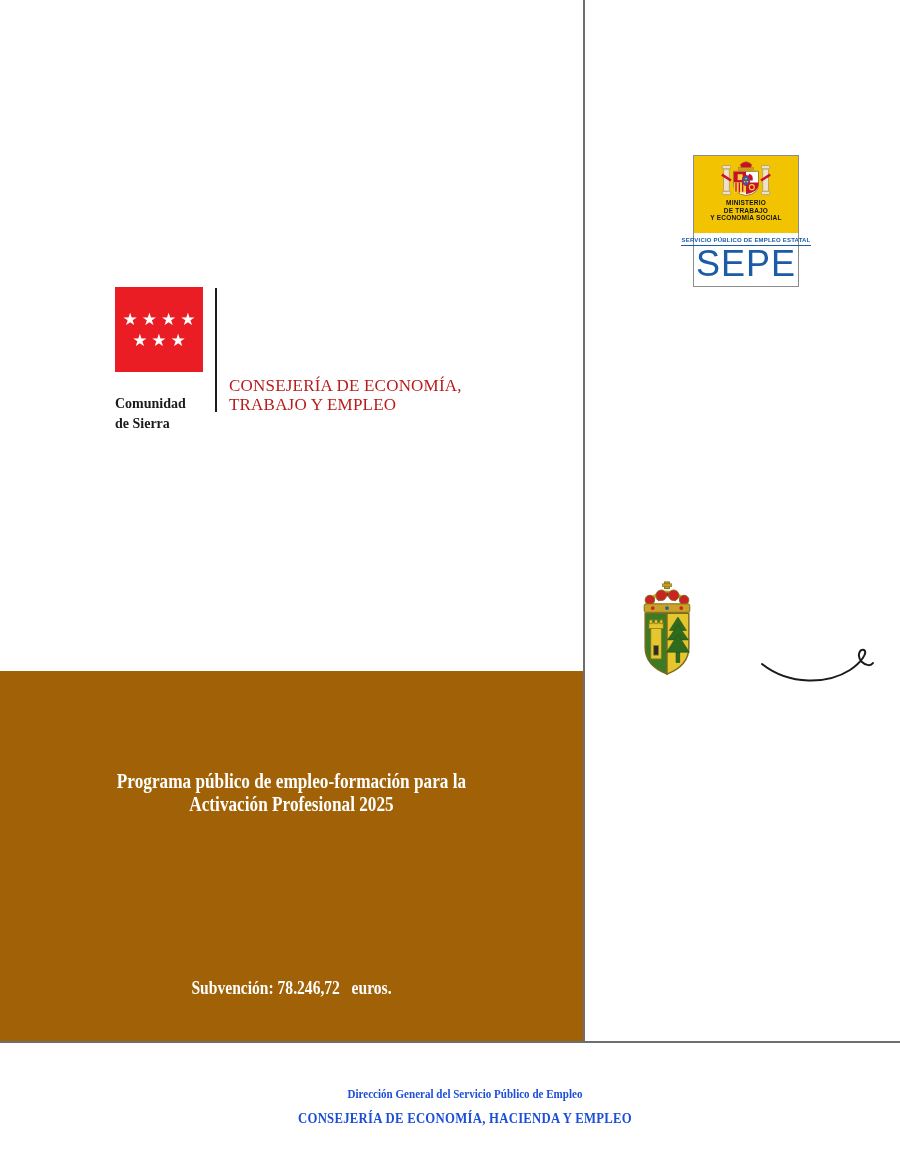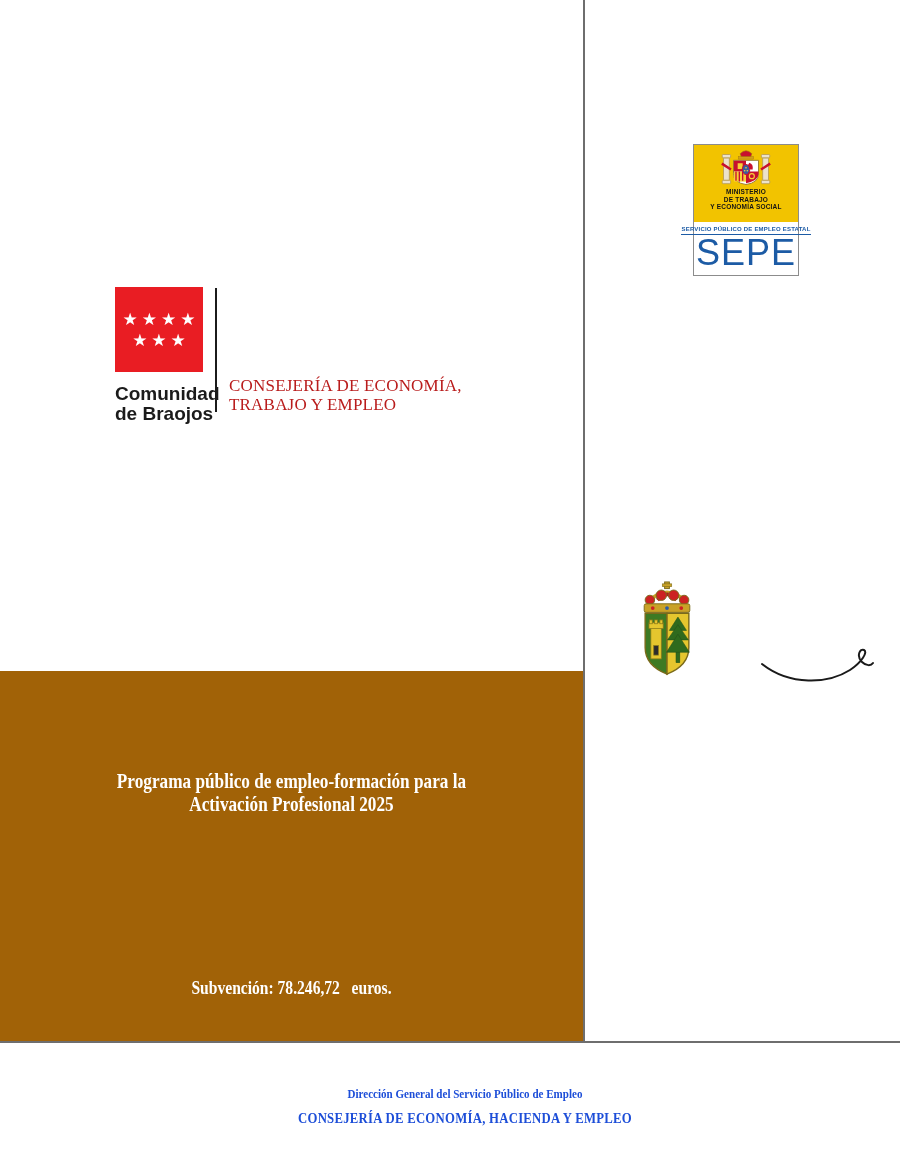--- a/index.html
+++ b/index.html
@@ -8,21 +8,21 @@
     position:relative; width:900px; height:1169px; background:#fff;
     margin:0 auto; overflow:hidden;
     font-family:"Liberation Serif", serif;
   }
   
   .vline { position:absolute; left:583px; top:0; width:2px; height:1042px; background:#6E6E6E; }
   .hline { position:absolute; left:0; top:1041px; width:900px; height:2px; background:#6E6E6E; }
 
   
   .sepe-box {
-    position:absolute; left:693px; top:144px; width:106px; height:132px;
+    position:absolute; left:693px; top:155px; width:106px; height:132px;
     border:1px solid #8c8c8c; display:flex; flex-direction:column; background:#fff;
   }
   .sepe-yellow {
     background:#F2C300; height:77px; display:flex; flex-direction:column; align-items:center;
   }
   .coat { margin-top:2px; }
   .min-lines {
     font-family:"Liberation Sans", sans-serif; font-weight:bold; font-size:6.5px; line-height:7.5px;
     text-align:center; color:#141414; letter-spacing:0.2px; margin-top:1px;
   }
@@ -36,22 +36,22 @@
   }
 
   
   .cdm-flag {
     position:absolute; left:115px; top:287px; width:88px; height:85px; background:#E91D23;
     display:flex; flex-direction:column; align-items:center; justify-content:center;
   }
   .stars { color:#fff; font-size:17px; line-height:21px; letter-spacing:4px; text-indent:4px; text-align:center;
            font-family:"DejaVu Sans", sans-serif; }
   .cdm-name {
-    position:absolute; left:115px; top:384px;
-    font-family:Liberation Sans, sans-serif; font-weight:bold; font-size:19px; line-height:20px; color:#1b1b1b;
+    position:absolute; left:115px; top:394px;
+    font-family:Liberation Serif, serif; font-weight:bold; font-size:14px; line-height:20px; color:#1b1b1b;
   }
   .cdm-divider { position:absolute; left:215px; top:288px; width:2px; height:124px; background:#1b1b1b; }
   .cdm-dept {
     position:absolute; left:229px; top:376px;
     font-family:Liberation Serif, serif; font-size:17px; line-height:19px; color:#b91c1c; letter-spacing:0.2px;
   }
 
   
   .braojos-shield { position:absolute; left:638px; top:581px; }
   .braojos-text { position:absolute; left:696px; top:584px; width:200px; color:#1a1a1a; }
@@ -124,21 +124,21 @@
       <div class="sepe-acronym">SEPE</div>
     </div>
   </div>
 
   <div class="cdm-flag">
     <div class="stars">★★★★</div>
     <div class="stars">★★★</div>
   </div>
   <div class="cdm-name">
     <div>Comunidad</div>
-    <div>de Braojos</div>
+    <div>de Sierra</div>
   </div>
   <div class="cdm-divider"></div>
   <div class="cdm-dept">
     <div>CONSEJERÍA DE ECONOMÍA,</div>
     <div>TRABAJO Y EMPLEO</div>
   </div>
 
   <svg class="braojos-shield" width="58" height="95" viewBox="0 0 60 100">
     <rect x="27.5" y="1" width="5" height="7" fill="#c9a227" stroke="#7a6a1a" stroke-width="1"></rect>
     <rect x="25" y="3" width="10" height="3" fill="#c9a227" stroke="#7a6a1a" stroke-width="0.6"></rect>

